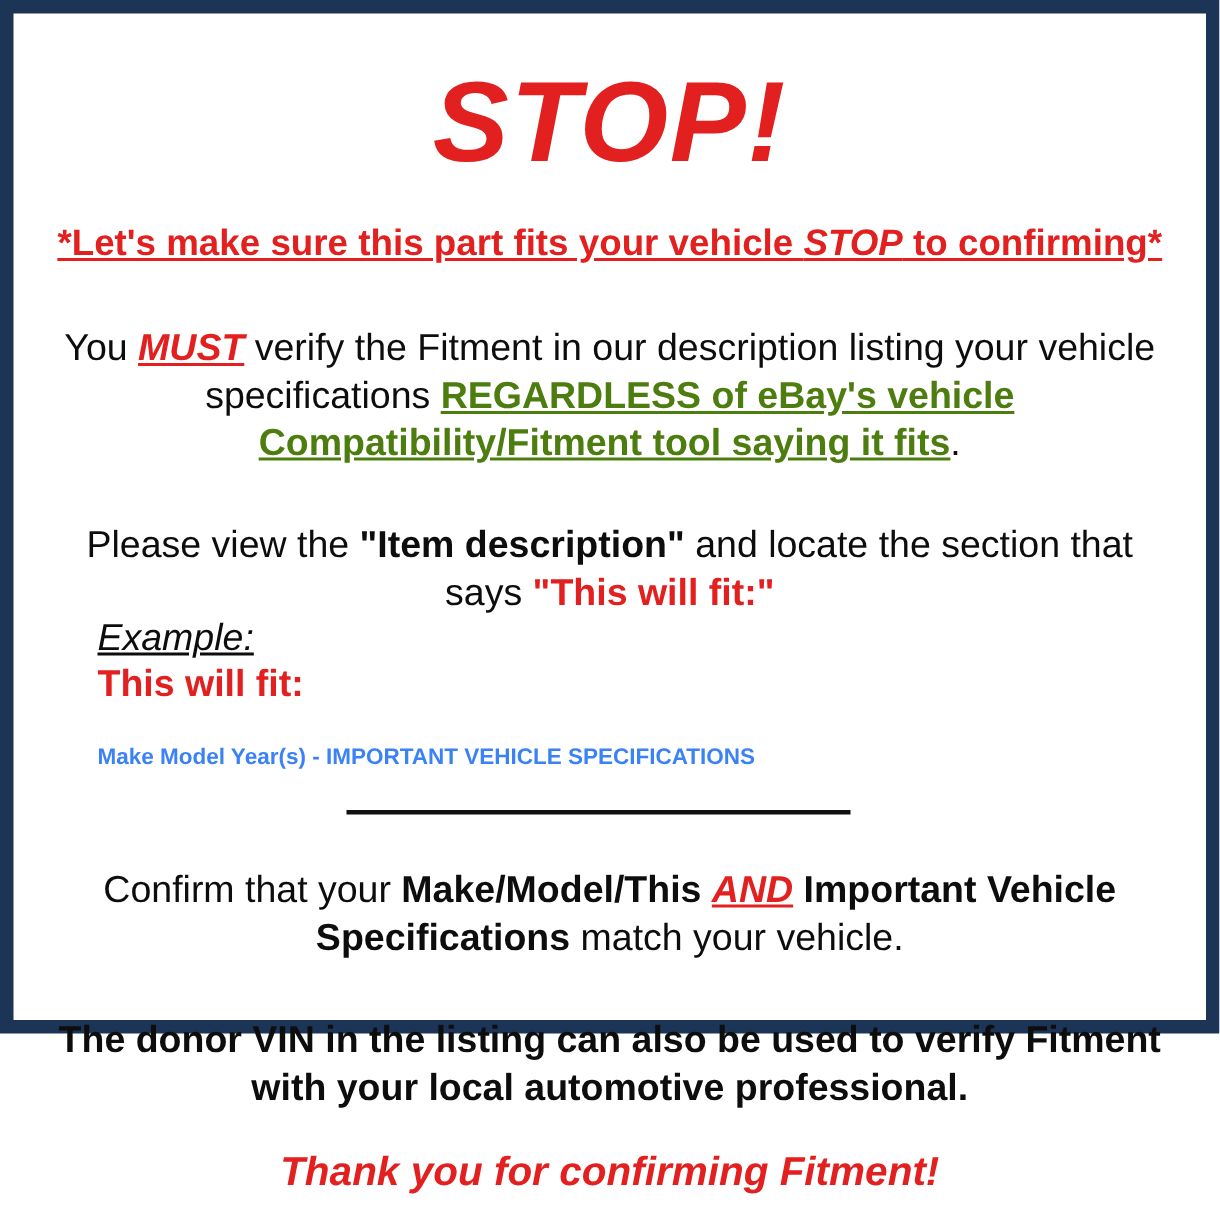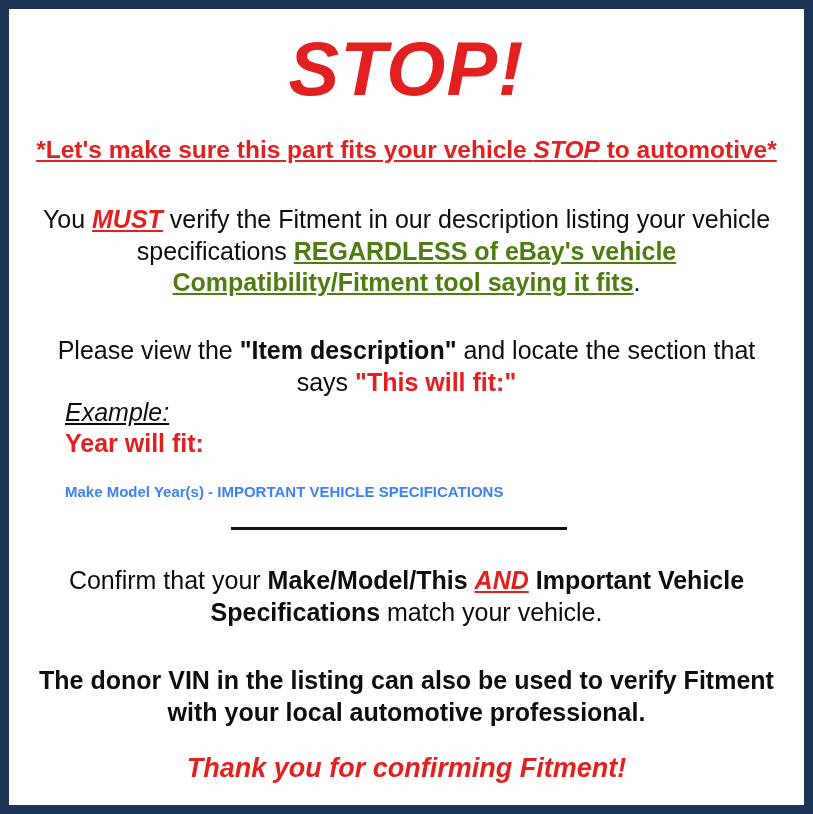--- a/index.html
+++ b/index.html
@@ -10,24 +10,24 @@
   body {
     width: 813px;
     height: 814px;
     overflow: hidden;
     font-family: "Liberation Sans", sans-serif;
   }
 
   #notice-card {
     box-sizing: border-box;
     width: 813px;
-    height: 814px;
+    height: 689px;
     background: #ffffff;
     border: 9px solid #1c3557;
-    padding: 4px 12px;
+    padding: 17px 12px;
     display: block;
     position: relative;
   }
   .i        { font-style: italic; }
 
   
   #stop-heading {
     text-align: center;
     color: #e2201f;
     font-weight: bold;
@@ -140,31 +140,31 @@
     margin: 26px 0 0 0;
   }
 </style>
 </head>
 <body>
 
 <div id="notice-card">
 
   <h1 id="stop-heading">STOP!</h1>
 
-  <p id="tagline"><span>*Let's make sure this part fits your vehicle </span><span class="i">STOP</span><span> to automotive*</span></p>
+  <p id="tagline"><span>*Let's make sure this part fits your vehicle </span><span class="i">STOP</span><span> to confirming*</span></p>
 
   <p id="para-must" class="para"><span>You </span><span class="hl-red-bold-italic-u">MUST</span><span> verify the Fitment in our description listing your vehicle specifications </span><span class="hl-red-bold-u">REGARDLESS of eBay's vehicle Compatibility/Fitment tool saying it fits</span><span>.</span></p>
 
   <p id="para-itemdesc" class="para"><span>Please view the </span><span class="hl-black-bold">"Item description"</span><span> and locate the section that says </span><span class="hl-red-bold">"This will fit:"</span></p>
 
   <div id="example-block">
     <div>
       <span id="example-label">Example:</span>
     </div>
-    <div id="example-thiswillfit">Year will fit:</div>
+    <div id="example-thiswillfit">This will fit:</div>
     <div id="example-spec-line">Make Model Year(s) - IMPORTANT VEHICLE SPECIFICATIONS</div>
   </div>
 
   <div id="divider-wrap">
     <div id="divider-rule"></div>
   </div>
 
   <p id="para-confirm" class="para"><span>Confirm that your </span><span class="hl-black-bold">Make/Model/This</span><span> </span><span class="hl-red-bold-italic-u">AND</span><span> </span><span class="hl-black-bold">Important Vehicle Specifications</span><span> match your vehicle.</span></p>
 
   <p id="para-vin" class="para">The donor VIN in the listing can also be used to verify Fitment with your local automotive professional.</p>

